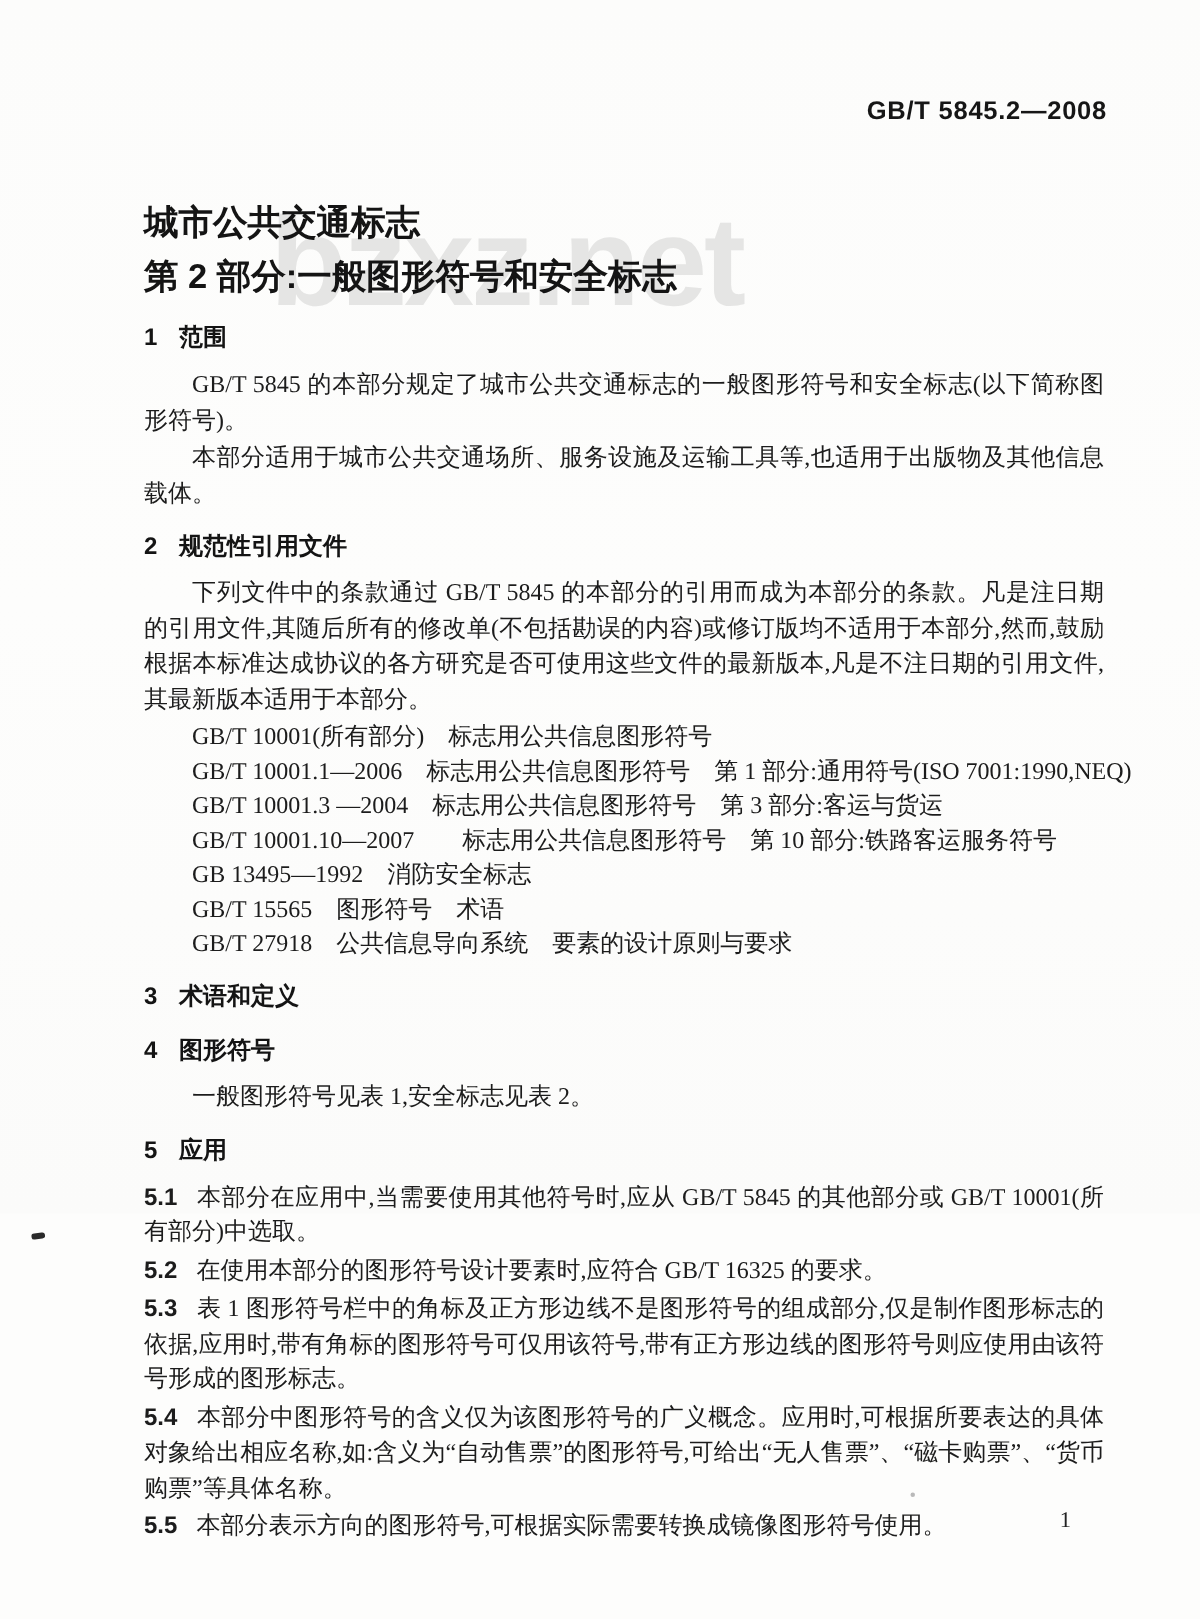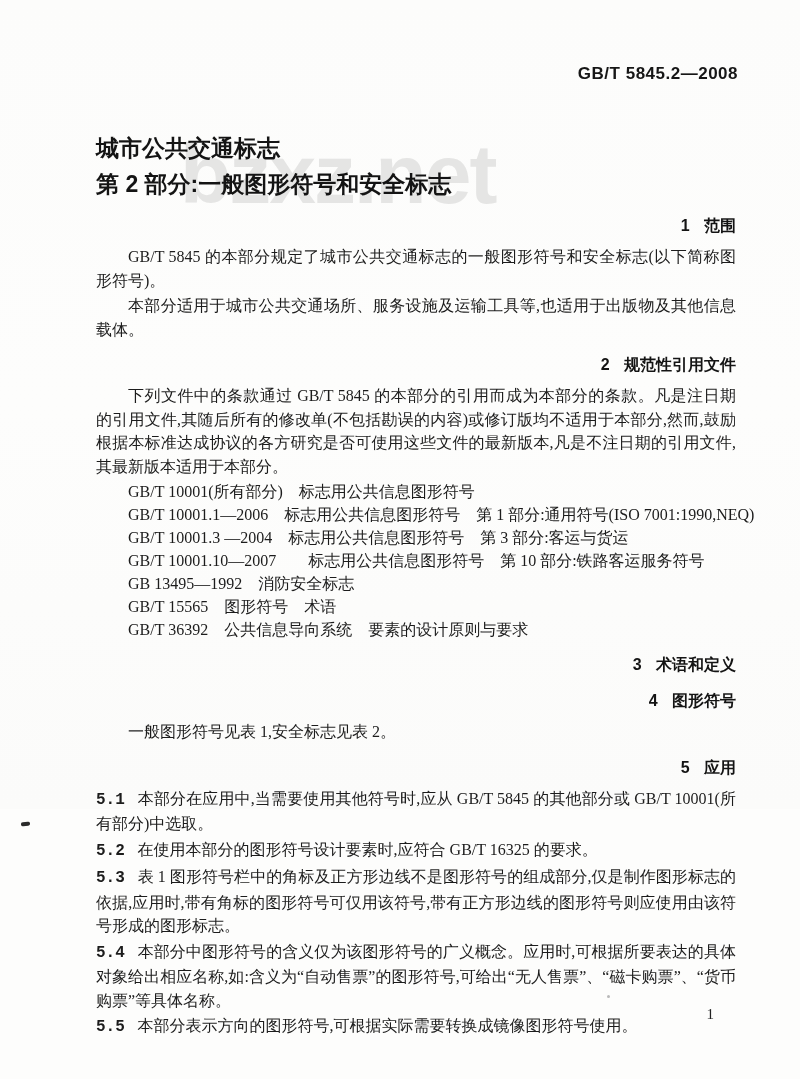--- a/index.html
+++ b/index.html
@@ -55,21 +55,20 @@
     line-height: 36px;
     color: #141414;
   }
   .sec-heading {
     font-family: "Liberation Sans", "DejaVu Sans", sans-serif;
     font-weight: bold;
     font-size: 16px;
     line-height: 24px;
     margin: 12px 0 7px 0;
     color: #141414;
-    text-align: right;
   }
   .sec-heading:first-of-type { margin-top: 26px; }
   .sec-num { margin-right: 0.9em; }
   .para {
     font-size: 16px;
     line-height: 23.5px;
     text-align: justify;
     text-indent: 2em;
     margin: 2px 0;
   }
@@ -79,21 +78,21 @@
     padding-left: 2em;
     white-space: nowrap;
   }
   .clause {
     font-size: 16px;
     line-height: 23.5px;
     text-align: justify;
     margin: 2px 0;
   }
   .clause-num {
-    font-family: Liberation Mono, monospace;
+    font-family: Liberation Sans, sans-serif;
     font-weight: bold;
     margin-right: 0.8em;
   }
   .page-number {
     position: absolute;
     top: 1006px;
     right: 86px;
     font-size: 15px;
     color: #222;
     z-index: 1;
@@ -141,21 +140,21 @@
     <div class="sec-heading">
       <span class="sec-num">2</span><span>规范性引用文件</span>
     </div>
     <p class="para">下列文件中的条款通过 GB/T 5845 的本部分的引用而成为本部分的条款。凡是注日期的引用文件,其随后所有的修改单(不包括勘误的内容)或修订版均不适用于本部分,然而,鼓励根据本标准达成协议的各方研究是否可使用这些文件的最新版本,凡是不注日期的引用文件,其最新版本适用于本部分。</p>
     <div class="ref-line">GB/T 10001(所有部分)　标志用公共信息图形符号</div>
     <div class="ref-line">GB/T 10001.1—2006　标志用公共信息图形符号　第 1 部分:通用符号(ISO 7001:1990,NEQ)</div>
     <div class="ref-line">GB/T 10001.3 —2004　标志用公共信息图形符号　第 3 部分:客运与货运</div>
     <div class="ref-line">GB/T 10001.10—2007　　标志用公共信息图形符号　第 10 部分:铁路客运服务符号</div>
     <div class="ref-line">GB 13495—1992　消防安全标志</div>
     <div class="ref-line">GB/T 15565　图形符号　术语</div>
-    <div class="ref-line">GB/T 36392　公共信息导向系统　要素的设计原则与要求</div>
+    <div class="ref-line">GB/T 27918　公共信息导向系统　要素的设计原则与要求</div>
 
     <div class="sec-heading">
       <span class="sec-num">3</span><span>术语和定义</span>
     </div>
 
     <div class="sec-heading">
       <span class="sec-num">4</span><span>图形符号</span>
     </div>
     <p class="para">一般图形符号见表 1,安全标志见表 2。</p>
 

